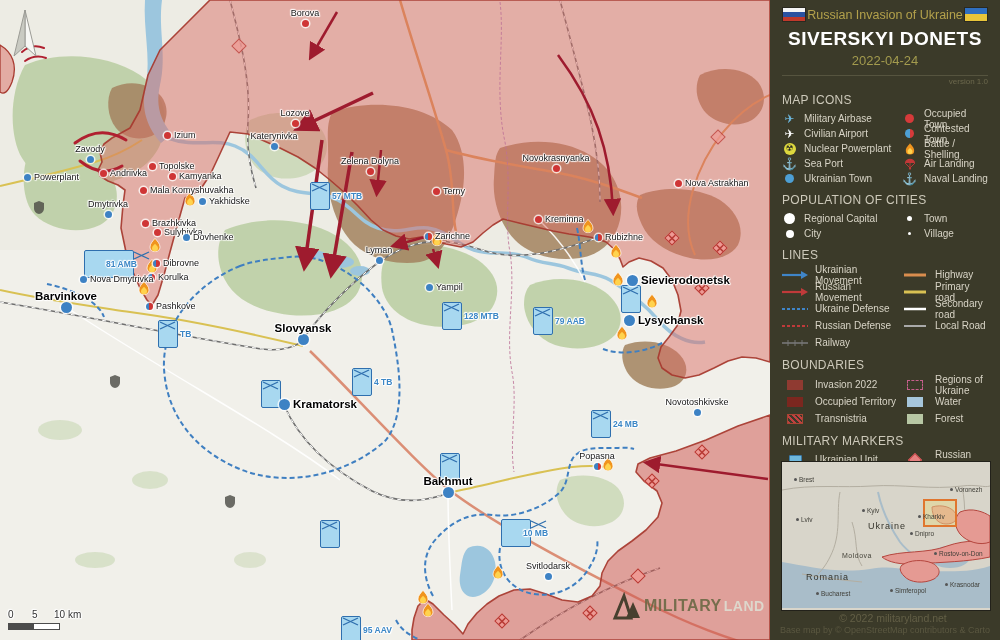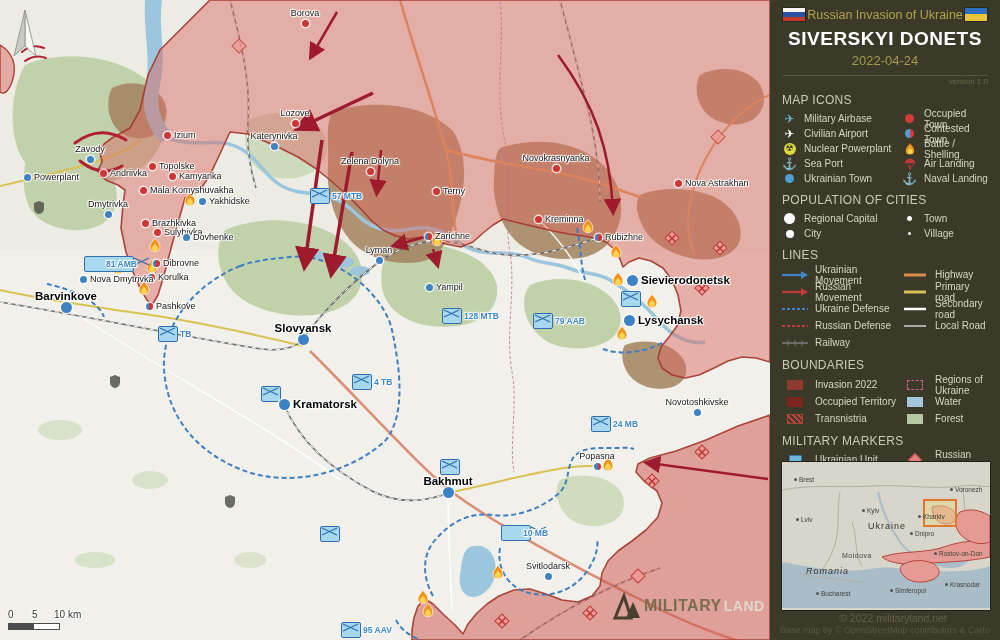--- a/index.html
+++ b/index.html
@@ -14,21 +14,21 @@
   .tdot{position:absolute;width:7px;height:7px;border-radius:50%;left:-3.5px;top:-3.5px;
         background:#3d82c4;box-shadow:0 0 0 1.5px rgba(255,255,255,.75);}
   .town.ru .tdot{background:#cf3535;}
   .town.ct .tdot{background:linear-gradient(90deg,#3d82c4 50%,#cf3535 50%);}
   .town.city .tdot{width:11px;height:11px;left:-5.5px;top:-5.5px;}
   .tlabel{position:absolute;bottom:5px;left:50%;transform:translateX(-50%);white-space:nowrap;
           font-size:9px;color:#151515;}
   .town.city .tlabel{font-size:11.5px;font-weight:bold;color:#000;}
   .town.lr .tlabel{bottom:auto;left:7px;top:0;transform:translateY(-54%);}
   .town.city.lr .tlabel{left:9px;}
-  .unit{position:absolute;width:20px;height:16px;transform:translate(-50%,-50%);
+  .unit{position:absolute;width:20px;height:28px;transform:translate(-50%,-50%);
         background:#a8d8f0;border:1.5px solid #2f6fae;border-radius:2px;box-sizing:border-box;}
   .ulabel{position:absolute;left:21px;top:50%;transform:translateY(-50%);
           font-size:8.5px;font-weight:bold;color:#3c87c6;white-space:nowrap;}
   .rudia{position:absolute;width:11px;height:11px;transform:translate(-50%,-50%) rotate(45deg);
          background:#ee9a94;border:1.5px solid #b83a34;box-sizing:border-box;}
   .rudia.hx::before{content:"";position:absolute;inset:0;
          background:linear-gradient(#b83a34 0 0) center/100% 1.5px no-repeat,
                     linear-gradient(#b83a34 0 0) center/1.5px 100% no-repeat;}
   .rudia.pale{opacity:.75;}
   .fire{position:absolute;transform:translate(-50%,-60%);}
@@ -904,21 +904,21 @@
         <span>Ukraine</span>
       </div><div class="mlabel" style="left: 128px; top: 68px;">
         <span class="mdot"></span>
         <span>Dnipro</span>
       </div><div class="mlabel country-sm" style="left: 60px; top: 90px;">
 
         <span>Moldova</span>
       </div><div class="mlabel" style="left: 152px; top: 88px;">
         <span class="mdot"></span>
         <span>Rostov-on-Don</span>
-      </div><div class="mlabel country" style="left: 24px; top: 104px; font-style: italic;">
+      </div><div class="mlabel country" style="left: 24px; top: 110px;">
 
         <span>Romania</span>
       </div><div class="mlabel" style="left: 34px; top: 128px;">
         <span class="mdot"></span>
         <span>Bucharest</span>
       </div><div class="mlabel" style="left: 163px; top: 119px;">
         <span class="mdot"></span>
         <span>Krasnodar</span>
       </div><div class="mlabel" style="left: 108px; top: 125px;">
         <span class="mdot"></span>

